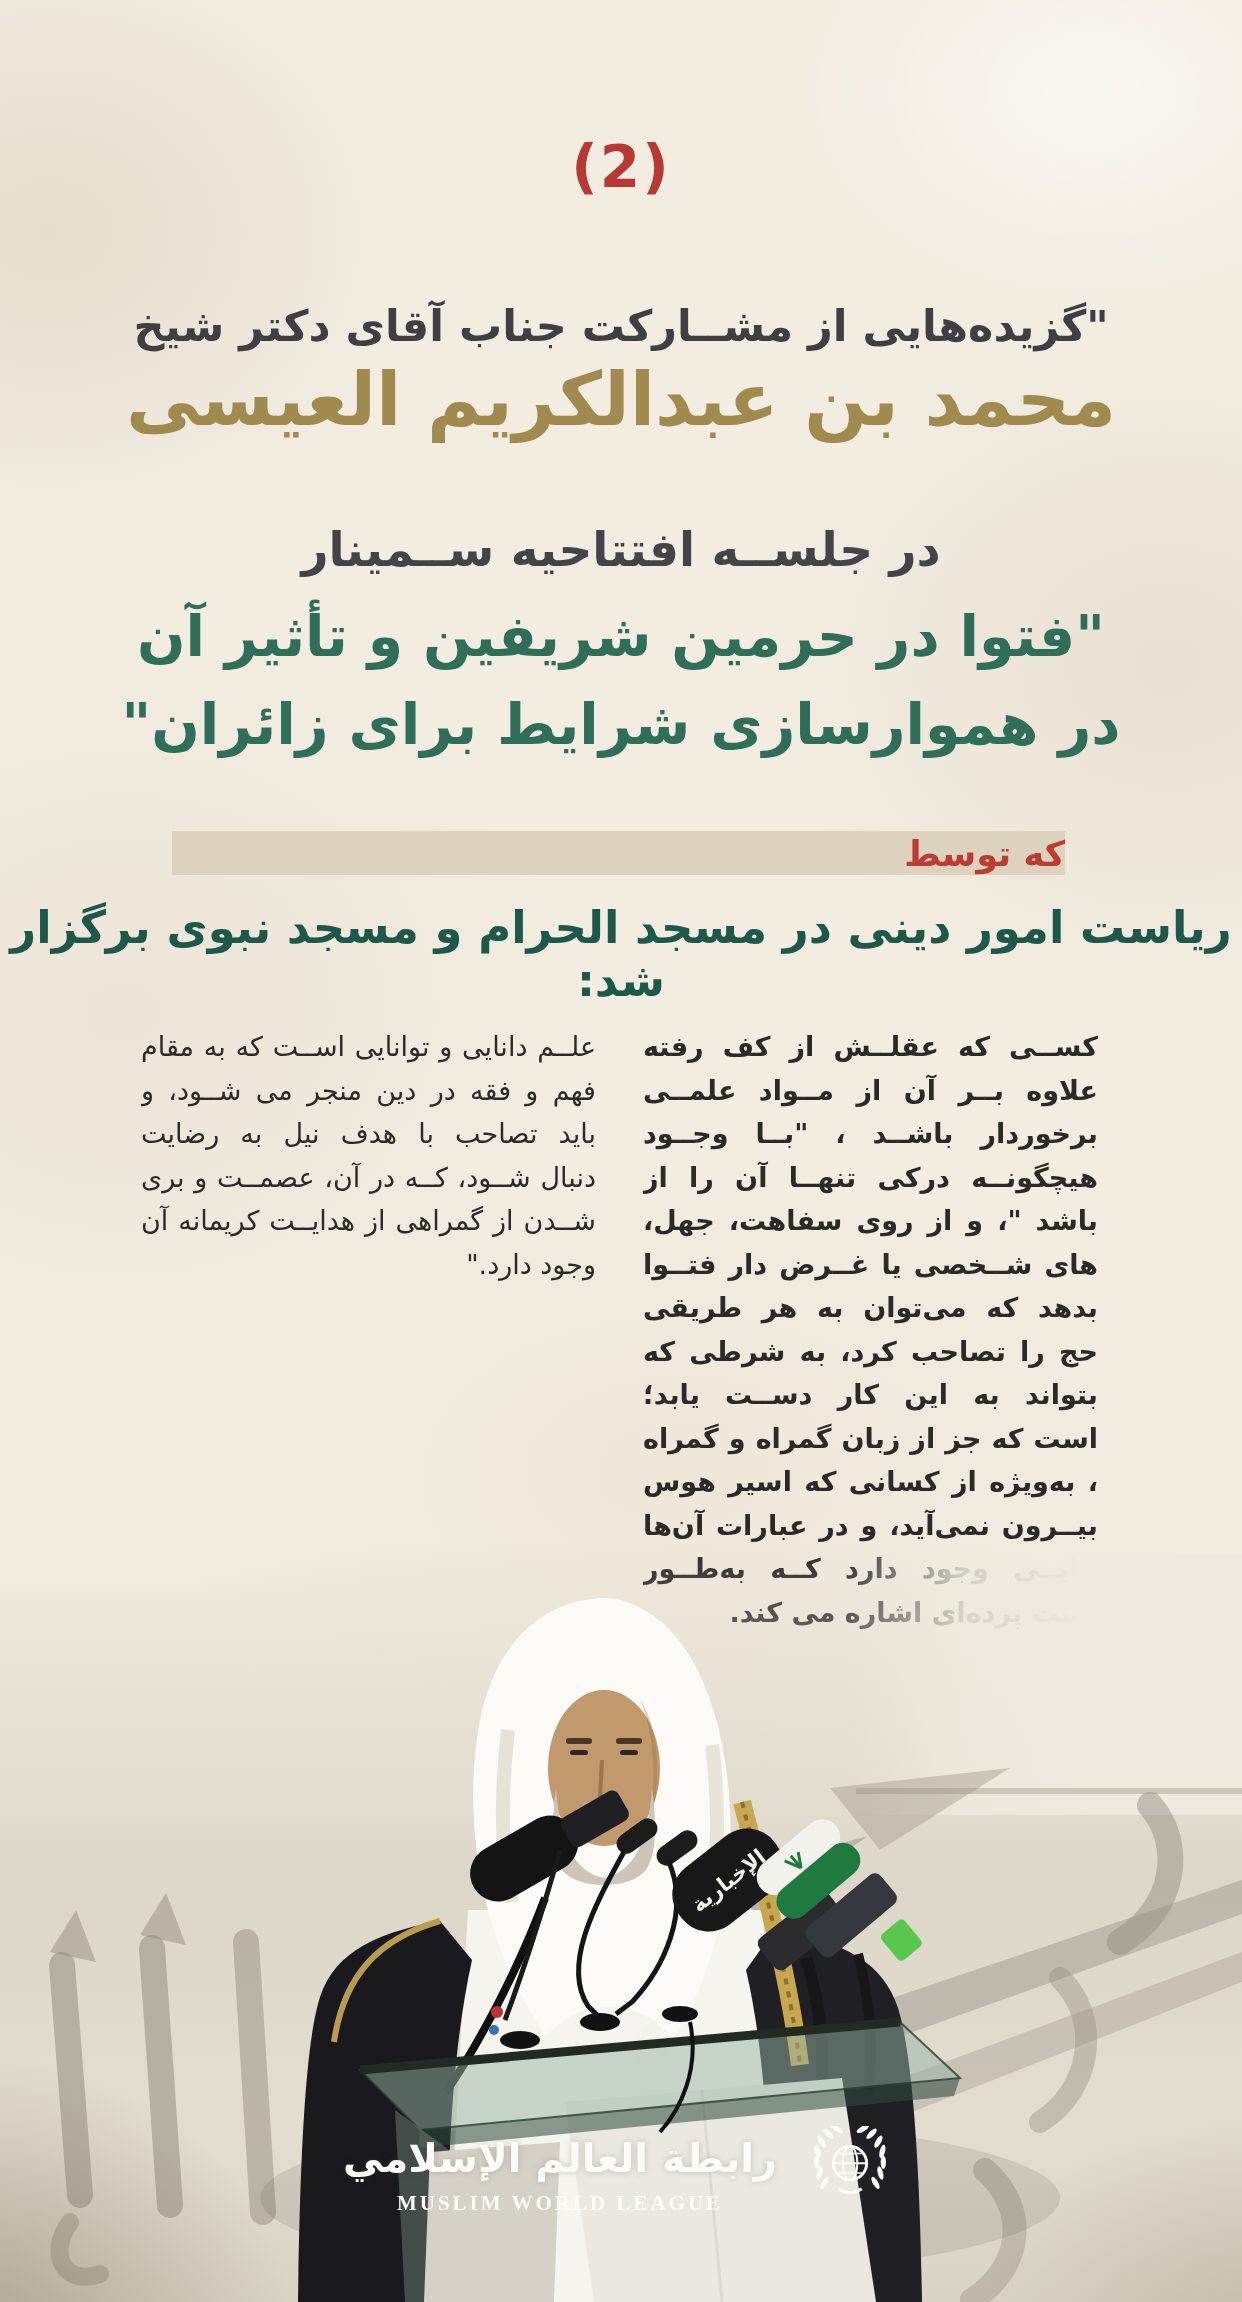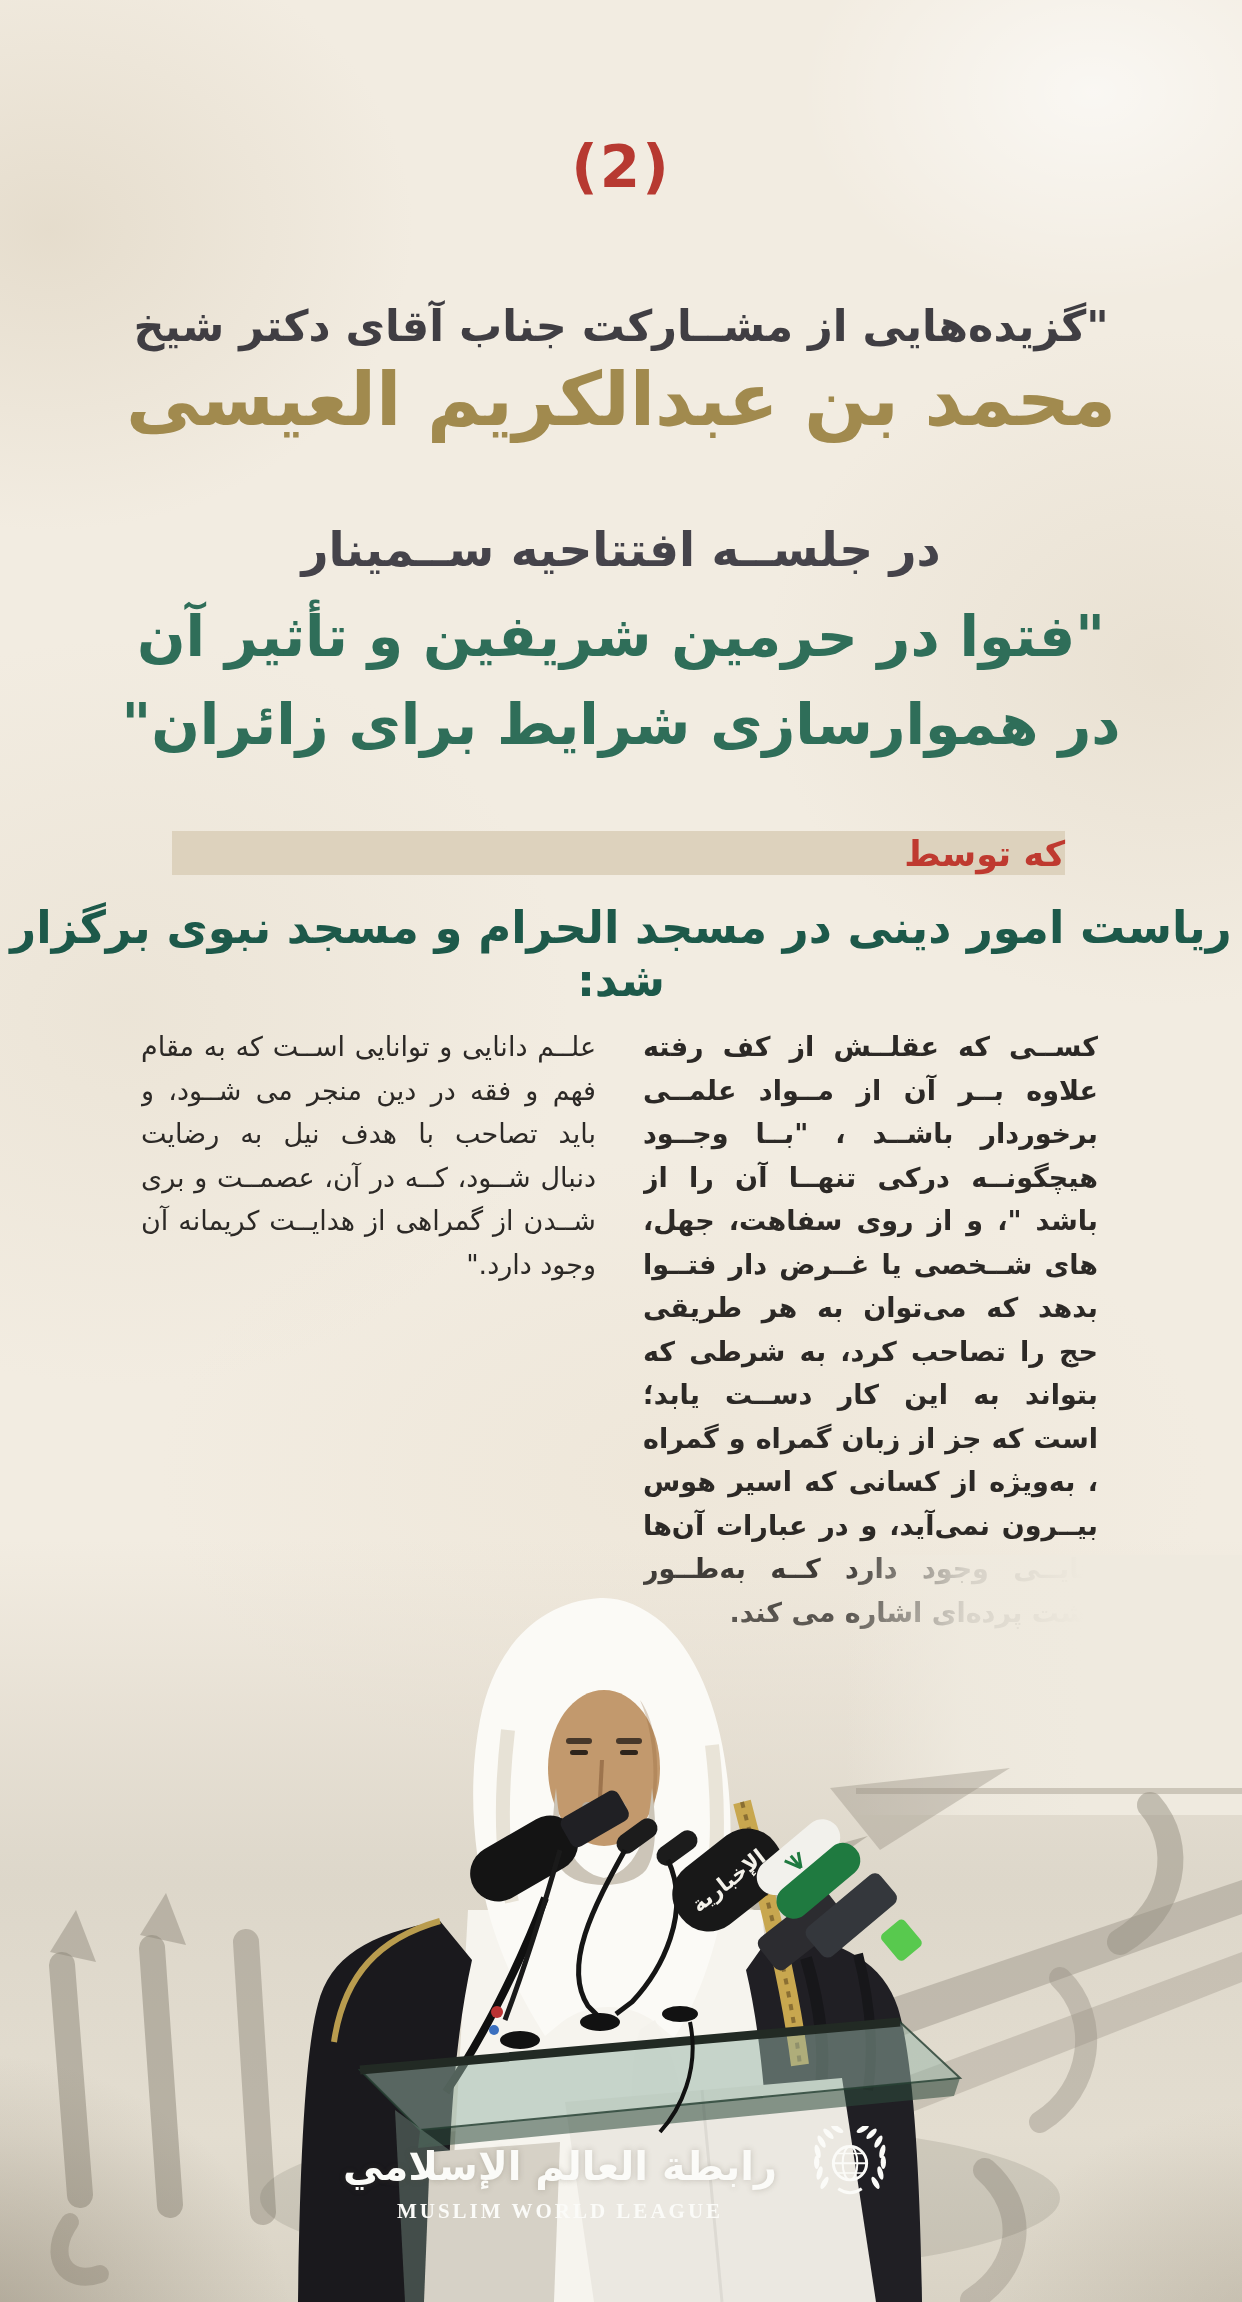--- a/index.html
+++ b/index.html
@@ -37,21 +37,21 @@
   .photo-bg{left:0;top:1540px;width:1242px;height:762px;
     background:linear-gradient(180deg, rgba(223,216,203,0) 0%, rgba(223,216,203,.55) 22%, #ddd7ca 45%, #e3ddd0 78%, #d9d3c5 100%);}
   .photo-band{left:845px;top:1555px;width:397px;height:260px;
     background:linear-gradient(90deg, rgba(239,234,223,0), rgba(239,234,223,.85) 30%, #efeadf 60%);}
   .photo-svg{left:0;top:1550px;}
   .shade-bl{left:0;top:1842px;width:420px;height:460px;
     background:radial-gradient(ellipse 480px 420px at -8% 108%, rgba(128,118,100,.5), transparent 68%);}
   .shade-br{left:862px;top:1982px;width:380px;height:320px;
     background:radial-gradient(ellipse 420px 330px at 108% 110%, rgba(156,146,128,.35), transparent 70%);}
 
-  .logo{left:0;top:2126px;width:100%;display:flex;justify-content:center;align-items:flex-end;gap:24px;color:#fbfbf8;}
+  .logo{left:0;top:2126px;width:100%;display:flex;justify-content:center;align-items:center;gap:24px;color:#fbfbf8;}
   .logo-texts{display:flex;flex-direction:column;align-items:center;gap:10px;}
   .logo-ar{font-size:40px;font-weight:700;direction:rtl;text-shadow:0 0 6px rgba(80,70,55,.25);}
   .logo-en{font-family:"Liberation Serif",serif;font-size:21px;font-weight:700;letter-spacing:3px;}
 </style>
 </head>
 <body>
 
 <div class="page">
 
   <div class="abs ctr page-num">(2)</div>

